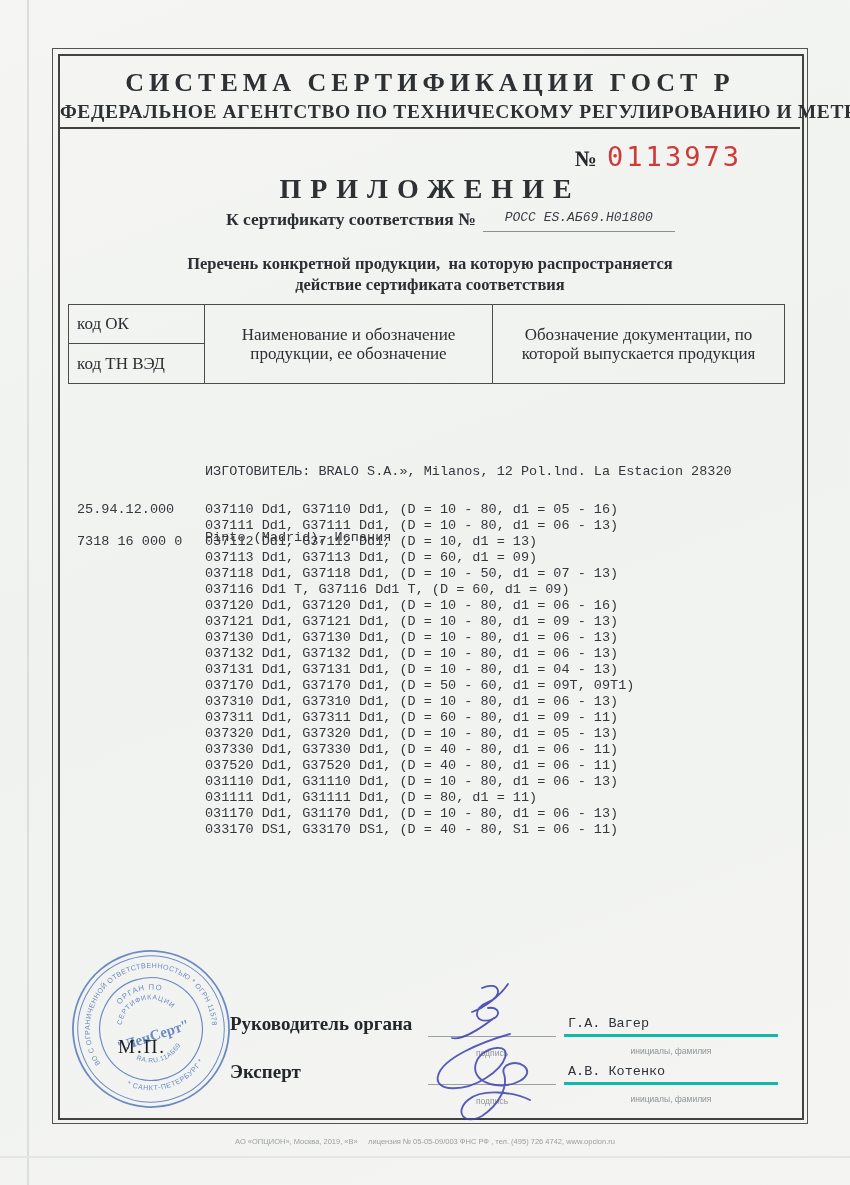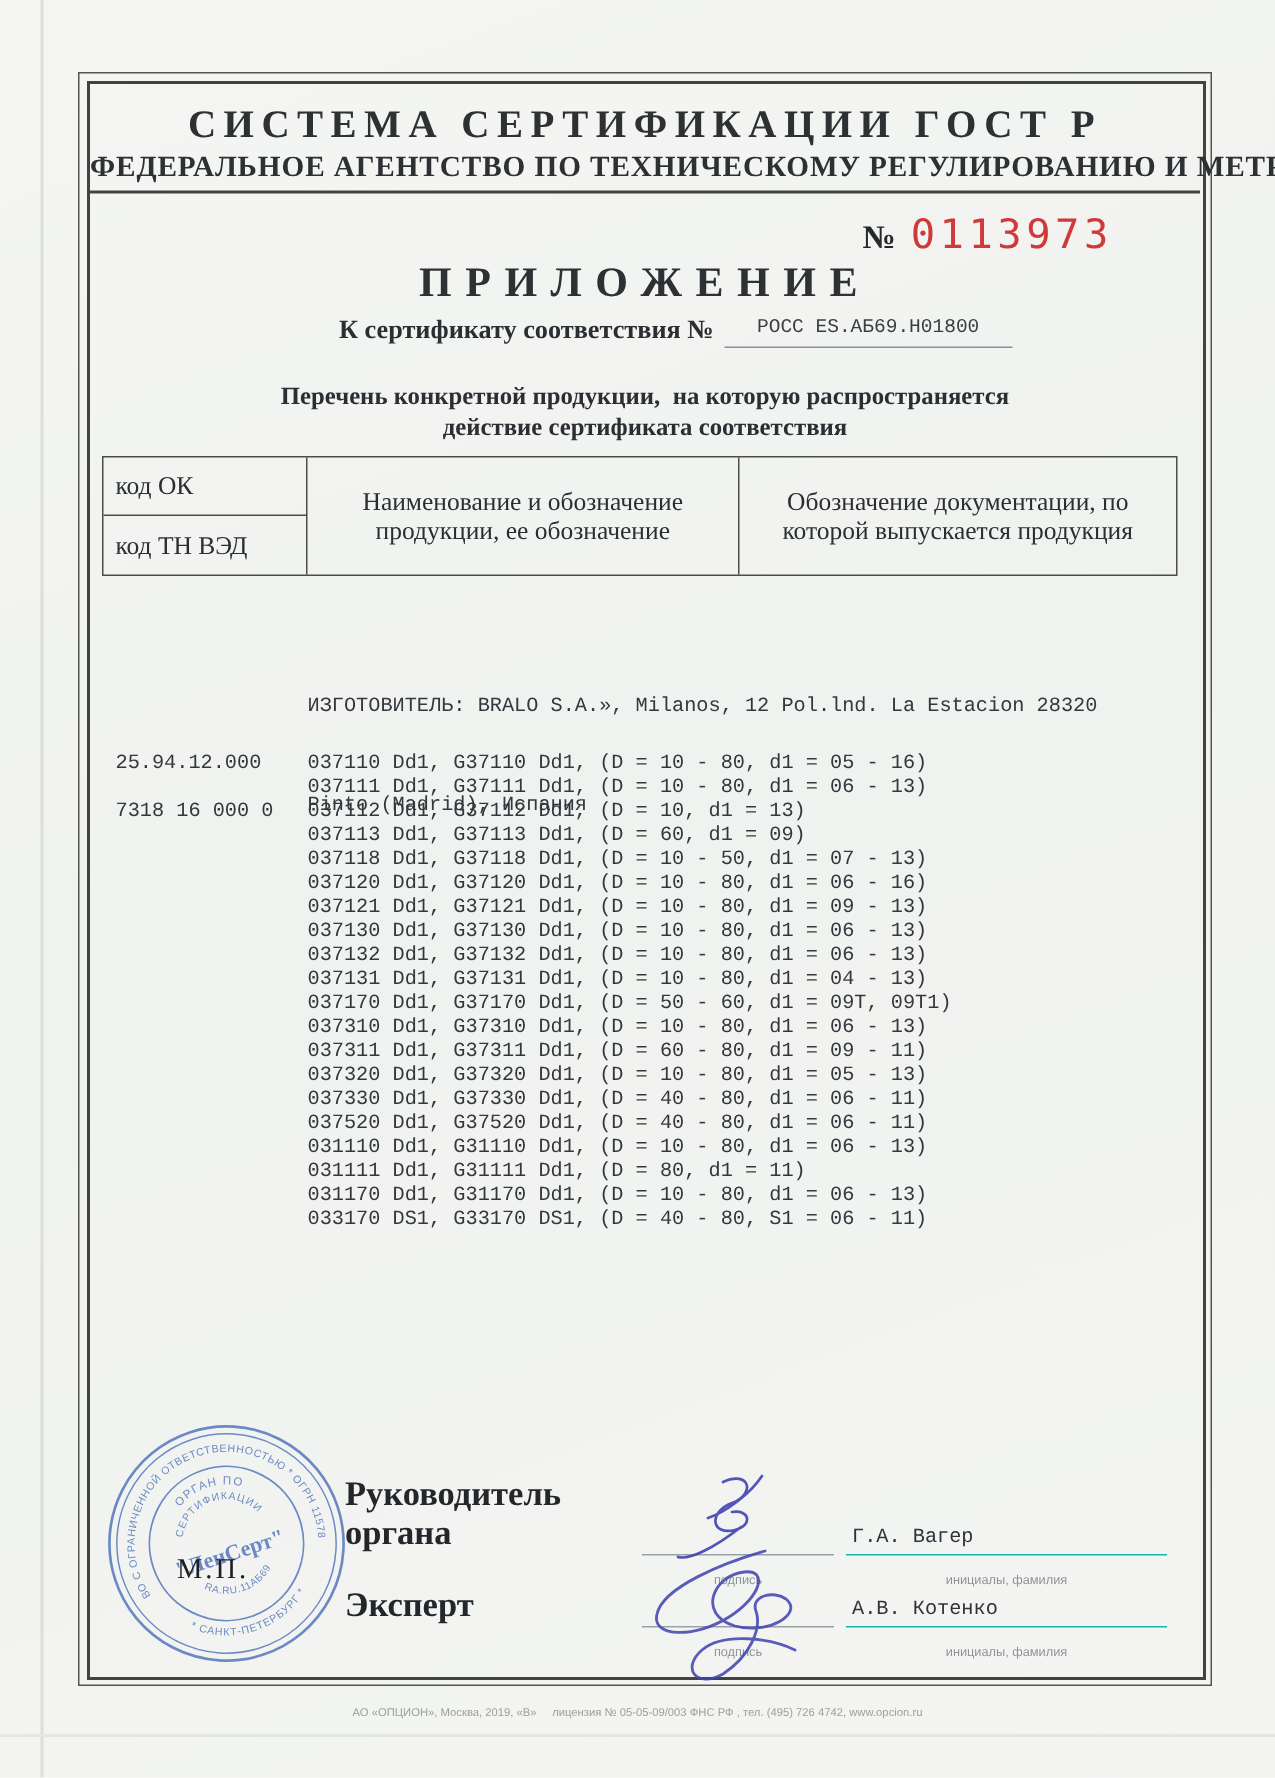--- a/index.html
+++ b/index.html
@@ -22,21 +22,21 @@
   
   .doc-number{left:575px;top:141px;display:flex;align-items:baseline;gap:10px;}
   .num-prefix{font-weight:bold;font-size:22px;color:#26292c;}
   .num-value{font-family:"DejaVu Sans Mono",monospace;font-size:27px;letter-spacing:3px;}
   
   .doc-title{left:60px;top:173px;width:740px;text-align:center;font-weight:bold;font-size:28px;letter-spacing:9px;color:#2e3134;}
   
   .cert-row{left:226px;top:209px;display:flex;align-items:flex-end;}
   .cert-label{font-weight:bold;font-size:17.5px;color:#2b2e32;padding-bottom:2px;}
   .cert-value-box{width:192px;margin-left:7px;border-bottom:1px solid #8b9094;text-align:center;
-    font-family:"Liberation Mono",monospace;font-size:13px;color:#3a3e44;padding-bottom:6px;white-space:pre;}
+    font-family:"Liberation Mono",monospace;font-size:13px;color:#3a3e44;padding-bottom:6px;white-space:pre;font-style:italic;}
   
   .subtitle{left:60px;top:253px;width:740px;text-align:center;font-weight:bold;font-size:16.5px;color:#2b2e32;}
   .subtitle div{line-height:21px;white-space:pre;}
   
   .ptable{left:68px;top:304px;width:717px;height:80px;border:1px solid #4c4c48;display:grid;
     grid-template-columns:135px 289px 1fr;grid-template-rows:1fr 1fr;box-sizing:border-box;font-size:17px;}
   .ptable .cell{display:flex;align-items:center;box-sizing:border-box;color:#2b2e32;}
   .c1r1{grid-column:1;grid-row:1;border-bottom:1px solid #4c4c48;padding-left:8px;}
   .c1r2{grid-column:1;grid-row:2;padding-left:8px;}
   .c2{grid-column:2;grid-row:1 / span 2;border-left:1px solid #4c4c48;border-right:1px solid #4c4c48;
@@ -50,25 +50,25 @@
   .product-list{left:205px;top:502px;}
   .product-line{font-family:"Liberation Mono",monospace;font-size:13.5px;line-height:16px;color:#34383e;white-space:pre;}
   
   .stamp-svg{left:70px;top:948px;width:162px;height:162px;opacity:0.85;z-index:1;}
   .stamp-svg text{fill:var(--stamp-color);}
   .stamp-svg circle{stroke:var(--stamp-color);fill:none;}
   .mp{left:118px;top:1036px;font-size:19px;letter-spacing:2px;color:#1d1f22;z-index:2;}
   
   .sig-block{left:230px;top:1002px;width:548px;z-index:2;}
   .sig-row{display:flex;align-items:flex-end;height:35px;margin-bottom:13px;position:relative;}
-  .sig-label{width:198px;font-weight:bold;font-size:23px;color:#23262a;padding-bottom:2px;}
+  .sig-label{width:198px;font-weight:bold;font-size:19px;color:#23262a;padding-bottom:2px;}
   .sig-line{width:128px;height:100%;border-bottom:1px solid #9aa1a5;position:relative;}
   .sig-cap{position:absolute;top:100%;left:0;right:0;margin-top:12px;text-align:center;
     font-family:"Liberation Sans",sans-serif;font-style:normal;font-size:8.5px;color:#8e9398;}
-  .sig-name-line{flex:1;margin-left:8px;height:100%;border-bottom:1px solid #14b8a6;position:relative;
+  .sig-name-line{flex:1;margin-left:8px;height:100%;border-bottom:3px solid #14b8a6;position:relative;
     display:flex;align-items:flex-end;padding:0 0 3px 4px;box-sizing:border-box;}
   .sig-name{font-family:"Liberation Mono",monospace;font-weight:normal;font-size:13.5px;color:#2f333a;white-space:pre;}
   .scribble-svg{left:412px;top:980px;width:185px;height:150px;z-index:3;pointer-events:none;}
   
   .footer{left:0;top:1137px;width:100%;text-align:center;font-family:"Liberation Sans",sans-serif;
     font-size:7.5px;color:#9ba09e;white-space:pre;}
 </style>
 </head>
 <body>
 
@@ -121,20 +121,21 @@
 
 <div class="abs code-ok mono">25.94.12.000</div>
 <div class="abs code-tnved mono">7318 16 000 0</div>
 
 <div class="abs product-list">
     <div class="product-line">037110 Dd1, G37110 Dd1, (D = 10 - 80, d1 = 05 - 16)</div>
     <div class="product-line">037111 Dd1, G37111 Dd1, (D = 10 - 80, d1 = 06 - 13)</div>
     <div class="product-line">037112 Dd1, G37112 Dd1, (D = 10, d1 = 13)</div>
     <div class="product-line">037113 Dd1, G37113 Dd1, (D = 60, d1 = 09)</div>
     <div class="product-line">037118 Dd1, G37118 Dd1, (D = 10 - 50, d1 = 07 - 13)</div>
+    <div class="product-line">037116 Dd1 T, G37116 Dd1 T, (D = 60, d1 = 09)</div>
     <div class="product-line">037120 Dd1, G37120 Dd1, (D = 10 - 80, d1 = 06 - 16)</div>
     <div class="product-line">037121 Dd1, G37121 Dd1, (D = 10 - 80, d1 = 09 - 13)</div>
     <div class="product-line">037130 Dd1, G37130 Dd1, (D = 10 - 80, d1 = 06 - 13)</div>
     <div class="product-line">037132 Dd1, G37132 Dd1, (D = 10 - 80, d1 = 06 - 13)</div>
     <div class="product-line">037131 Dd1, G37131 Dd1, (D = 10 - 80, d1 = 04 - 13)</div>
     <div class="product-line">037170 Dd1, G37170 Dd1, (D = 50 - 60, d1 = 09T, 09T1)</div>
     <div class="product-line">037310 Dd1, G37310 Dd1, (D = 10 - 80, d1 = 06 - 13)</div>
     <div class="product-line">037311 Dd1, G37311 Dd1, (D = 60 - 80, d1 = 09 - 11)</div>
     <div class="product-line">037320 Dd1, G37320 Dd1, (D = 10 - 80, d1 = 05 - 13)</div>
     <div class="product-line">037330 Dd1, G37330 Dd1, (D = 40 - 80, d1 = 06 - 11)</div>

